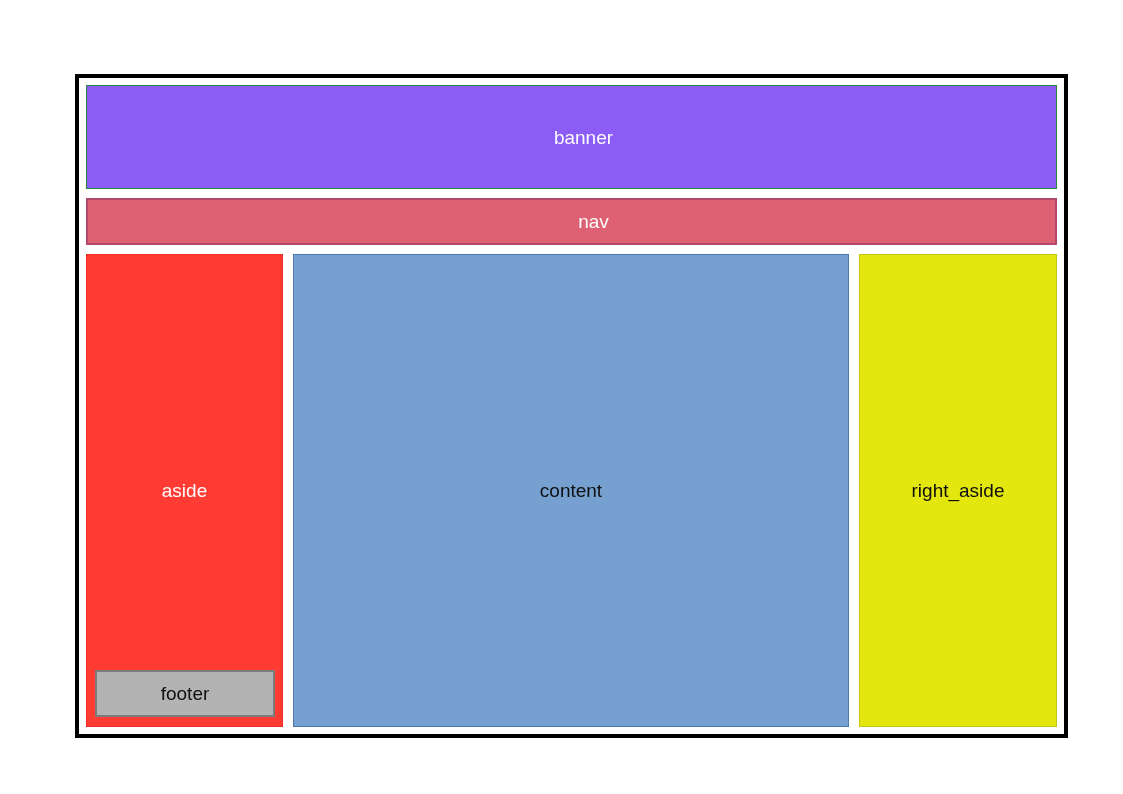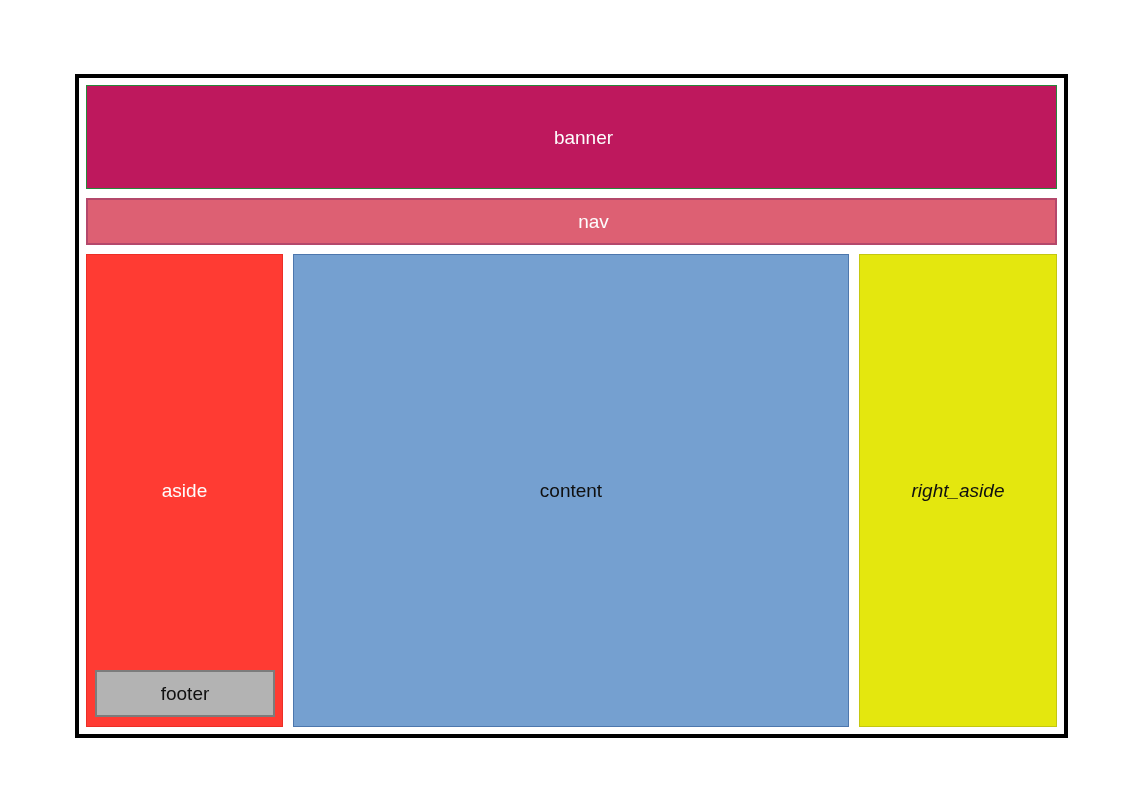--- a/index.html
+++ b/index.html
@@ -55,36 +55,36 @@
     align-items: center;
     justify-content: center;
     font-size: 19px;
   }
 </style>
 </head>
 <body>
 
 <div class="frame">
 
-  <div class="region banner" style="background-color: #be185d; border-color: rgb(40, 135, 58); color: rgb(253, 253, 253); padding-left: 24px;">
+  <div class="region banner" style="background-color: #8b5cf6; border-color: rgb(40, 135, 58); color: rgb(253, 253, 253); padding-left: 24px;">
     <span>banner</span>
   </div>
 
   <div class="region nav" style="background-color: rgb(221, 96, 115); border-color: rgb(180, 72, 107); color: rgb(253, 253, 253);">
     <span>nav</span>
   </div>
 
   <div class="region aside" style="background-color: rgb(255, 59, 51); border-color: rgb(236, 46, 38); color: rgb(253, 253, 253);">
     <span>aside</span>
     <div class="footer-box" style="background-color: rgb(179, 179, 179); border-color: rgb(124, 124, 124); color: rgb(16, 16, 16);">
       <span>footer</span>
     </div>
   </div>
 
   <div class="region content" style="background-color: rgb(117, 160, 208); border-color: rgb(77, 119, 173); color: rgb(16, 16, 16);">
     <span>content</span>
   </div>
 
-  <div class="region right" style="background-color: rgb(228, 231, 14); border-color: rgb(196, 199, 17); color: rgb(16, 16, 16); font-style: italic;">
+  <div class="region right" style="background-color: rgb(228, 231, 14); border-color: rgb(196, 199, 17); color: rgb(16, 16, 16);">
     <span>right_aside</span>
   </div>
 
 </div>
 
 </body></html>

